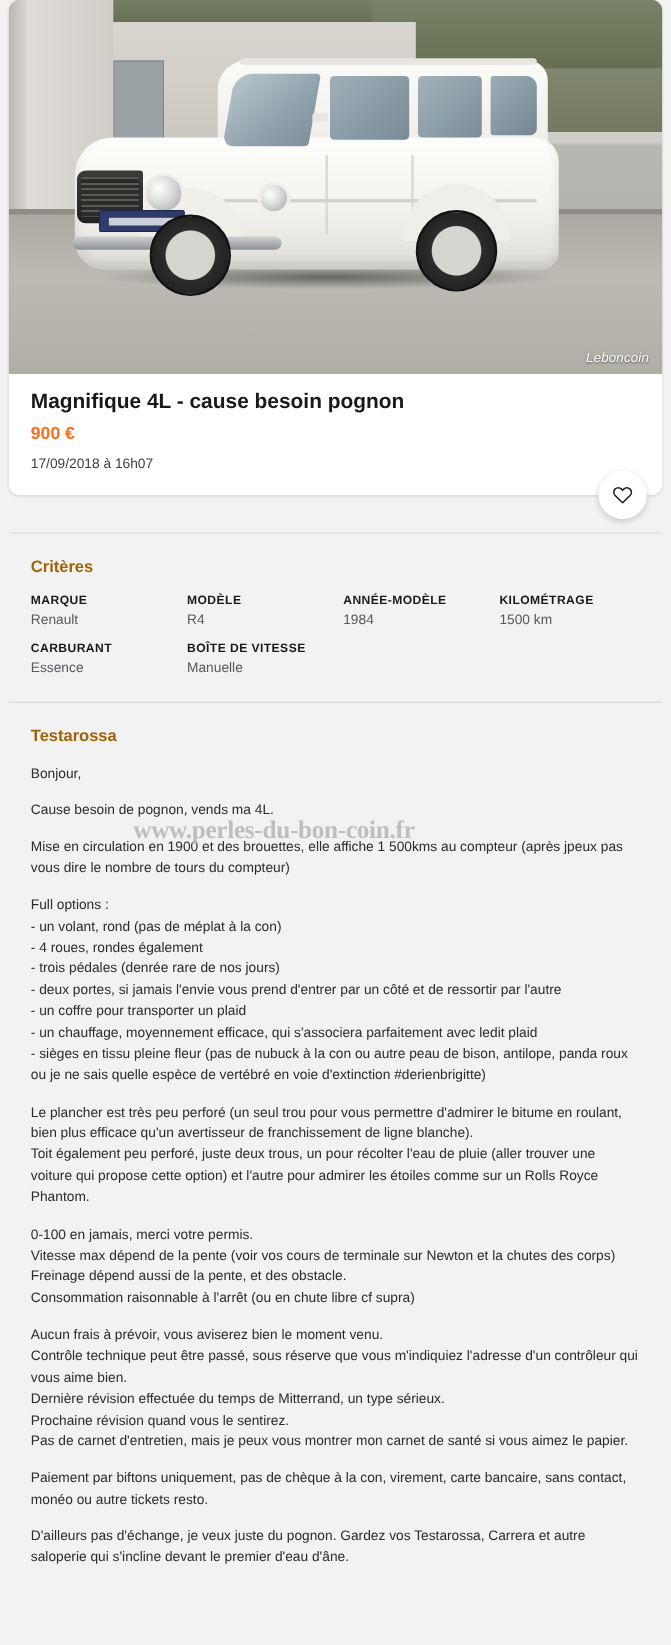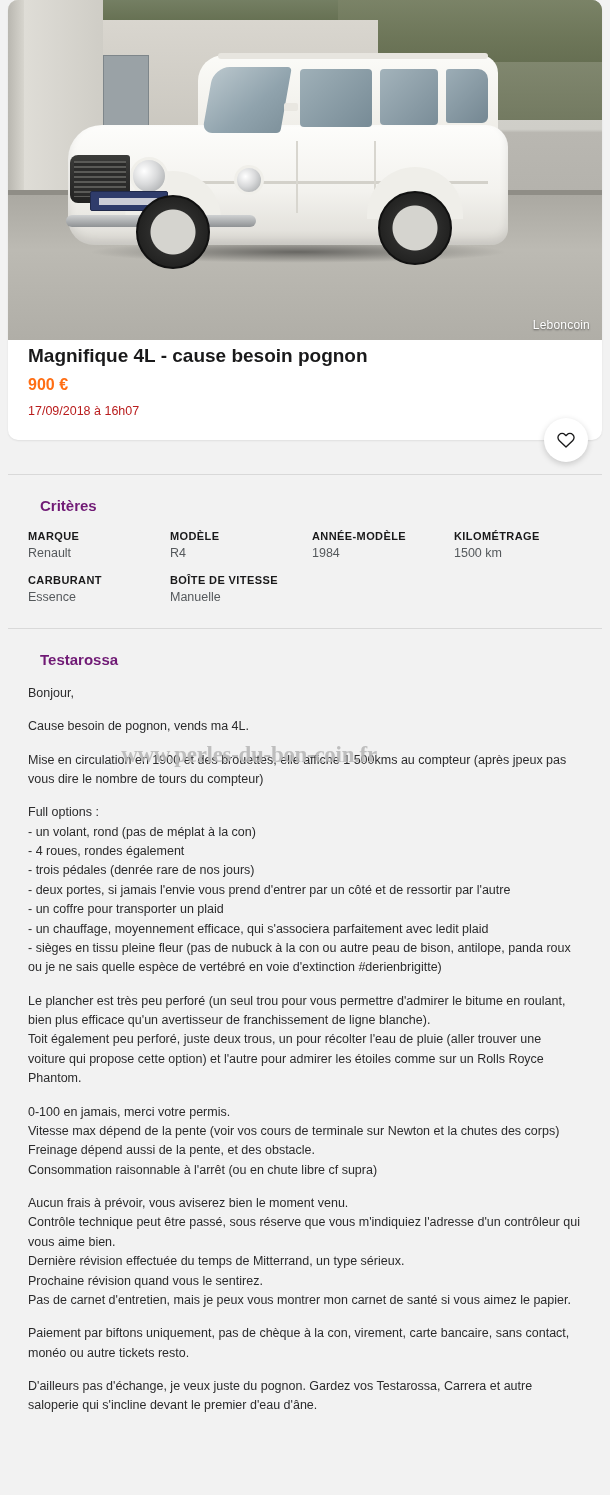--- a/index.html
+++ b/index.html
@@ -184,73 +184,74 @@
     background: radial-gradient(ellipse at center, rgba(0,0,0,.45), rgba(0,0,0,0) 70%);
   }
 
   .watermark {
     position: absolute;
     right: 12px; bottom: 8px;
     color: #ffffff;
     font-size: 12px;
     letter-spacing: .2px;
     text-shadow: 0 1px 2px rgba(0,0,0,.55);
+    font-style: italic;
   }
 
   .fav-button {
     position: absolute;
     right: 14px;
     bottom: -22px;
     width: 44px; height: 44px;
     border-radius: 50%;
     background: #ffffff;
     box-shadow: 0 2px 6px rgba(0,0,0,0.18);
     display: flex; align-items: center; justify-content: center;
     cursor: pointer;
     z-index: 5;
   }
   .fav-button svg { width: 20px; height: 20px; }
 
   .info {
-    padding: 4px 20px 22px 20px;
+    padding: 14px 20px 22px 20px;
   }
   .ad-title {
     font-size: 19px;
     font-weight: bold;
     color: #19191a;
     margin: 0 0 8px 0;
     line-height: 1.25;
   }
   .ad-price {
     font-size: 16px;
     font-weight: bold;
     color: #ff6e14;
     margin: 0 0 10px 0;
   }
   .ad-date {
     font-size: 12.5px;
-    color: #b91c1c;
+    color: #404040;
   }
 
   
   .section {
     margin: 0 8px;
     padding: 0 20px;
     background: #f2f2f2;
   }
   .divider {
     height: 1px;
     background: #d9d9d9;
     margin: 34px 8px 0 8px;
   }
   .section-title {
     font-size: 15px;
     font-weight: bold;
-    color: #701a75;
-    margin: 22px 0 16px 12px;
+    color: #a16207;
+    margin: 22px 0 16px 0;
   }
   .criteria-grid {
     display: grid;
     grid-template-columns: repeat(4, 1fr);
     row-gap: 16px;
     column-gap: 6px;
     gap: 14px;
   }
   .crit-label {
     font-size: 11px;

